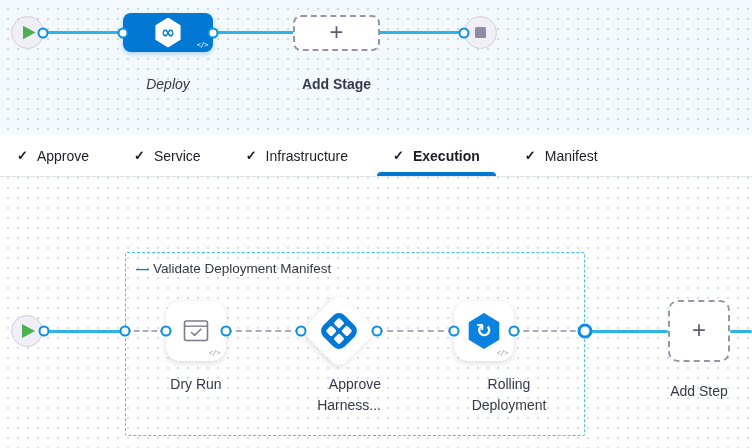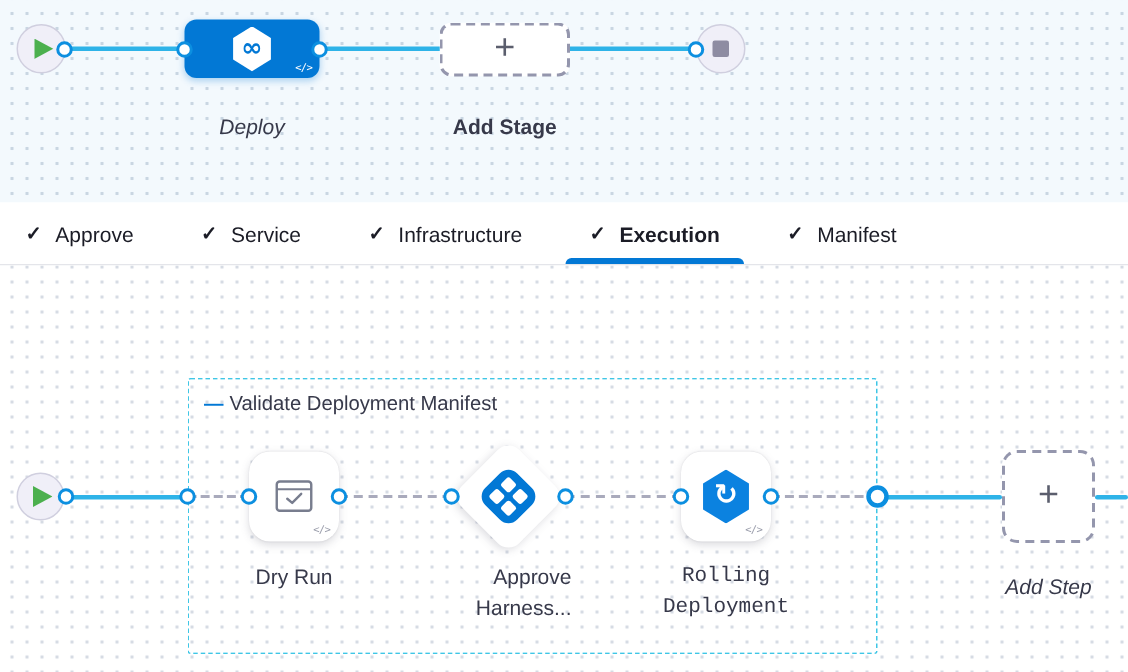--- a/index.html
+++ b/index.html
@@ -186,26 +186,26 @@
       </div>
     </div>
     <div class="step-label" style="left:297px; top:197px; width:84px;text-align:right;">Approve Harness...</div>
 
     <div class="step-box" style="left:454px; top:124px;">
       <div class="roll-hex">
         <span class="roll-glyph">↻</span>
       </div>
       <span class="code-chip">&lt;/&gt;</span>
     </div>
-    <div class="step-label" style="left:437px; top:197px; width:94px;font-family:Liberation Mono, monospace;">Rolling Deployment</div>
+    <div class="step-label" style="left:462px; top:197px; width:94px;">Rolling Deployment</div>
 
     <div class="add-box" style="left:668px; top:123px; width:62px; height:62px; border-radius:10px;">
       <span class="plus">+</span>
     </div>
-    <div class="step-label" style="left:659px; top:204px; width:80px;font-style:italic;">Add Step</div>
+    <div class="step-label" style="left:659px; top:204px; width:80px;">Add Step</div>
 
     <div class="port" style="left:44px; top:154px;"></div>
     <div class="port" style="left:125px; top:154px;"></div>
     <div class="port" style="left:166px; top:154px;"></div>
     <div class="port" style="left:226px; top:154px;"></div>
     <div class="port" style="left:301px; top:154px;"></div>
     <div class="port" style="left:377px; top:154px;"></div>
     <div class="port" style="left:454px; top:154px;"></div>
     <div class="port" style="left:514px; top:154px;"></div>
     <div class="port big" style="left:585px; top:154px;"></div>

